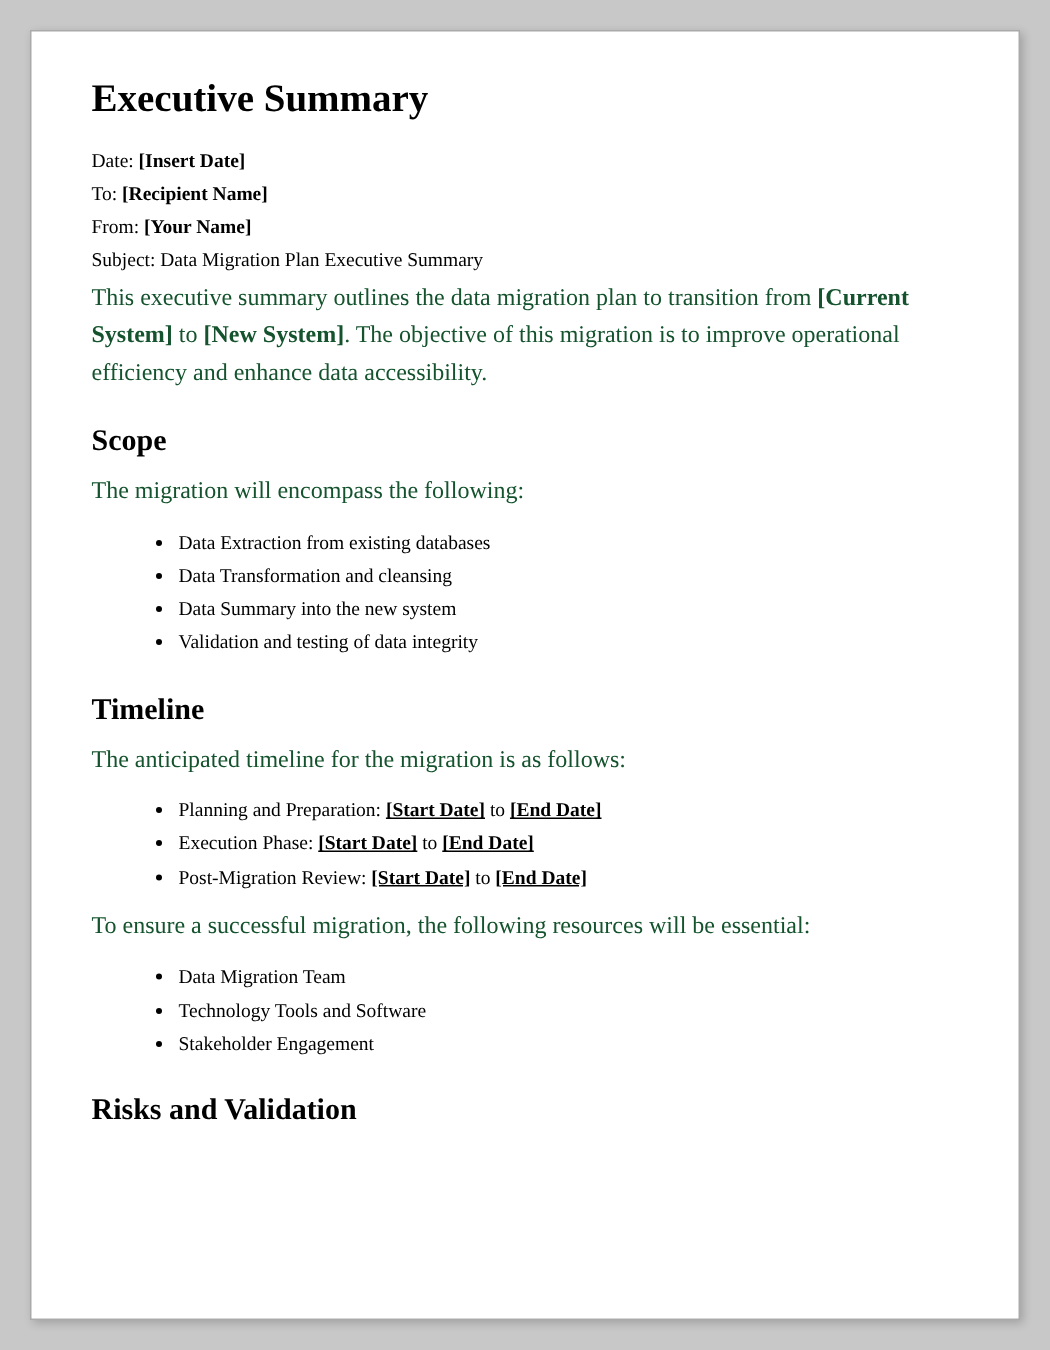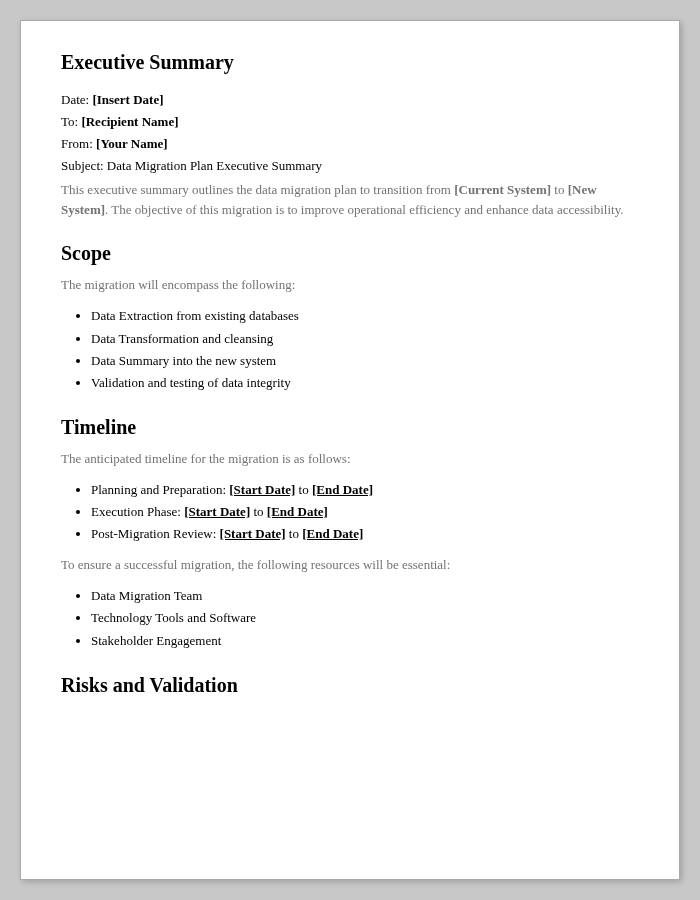--- a/index.html
+++ b/index.html
@@ -21,21 +21,21 @@
     .page-container {
       width: 660px;
       min-height: 860px;
       background: #ffffff;
       border: 1px solid #aaa;
       padding: 30px 40px 40px 40px;
       box-shadow: 2px 2px 6px rgba(0,0,0,0.2);
     }
 
     .doc-title {
-      font-size: 20px;
+      font-size: 26px;
       font-weight: bold;
       margin-bottom: 18px;
       color: #000;
     }
 
     .meta-line {
       font-size: 13px;
       color: #000;
       margin-bottom: 6px;
       font-family: Liberation Serif, serif;
@@ -47,40 +47,41 @@
 
     .section-heading {
       font-size: 20px;
       font-weight: bold;
       margin-top: 22px;
       margin-bottom: 10px;
       color: #000;
     }
 
     .body-text {
-      font-size: 13px;
-      color: #737373;
+      font-size: 16px;
+      color: #14532d;
       line-height: 1.55;
       margin-bottom: 10px;
     }
 
     .body-text .bold-inline {
       font-weight: bold;
     }
 
     ul.doc-list {
       margin-left: 30px;
       margin-bottom: 10px;
     }
 
     ul.doc-list li {
       font-size: 13px;
       color: #000;
       line-height: 1.7;
       list-style-type: disc;
+      margin-left: 28px;
     }
 
     ul.doc-list li .bold-inline {
       font-weight: bold;
       text-decoration: underline;
     }
   </style>
 </head>
 <body>
 

